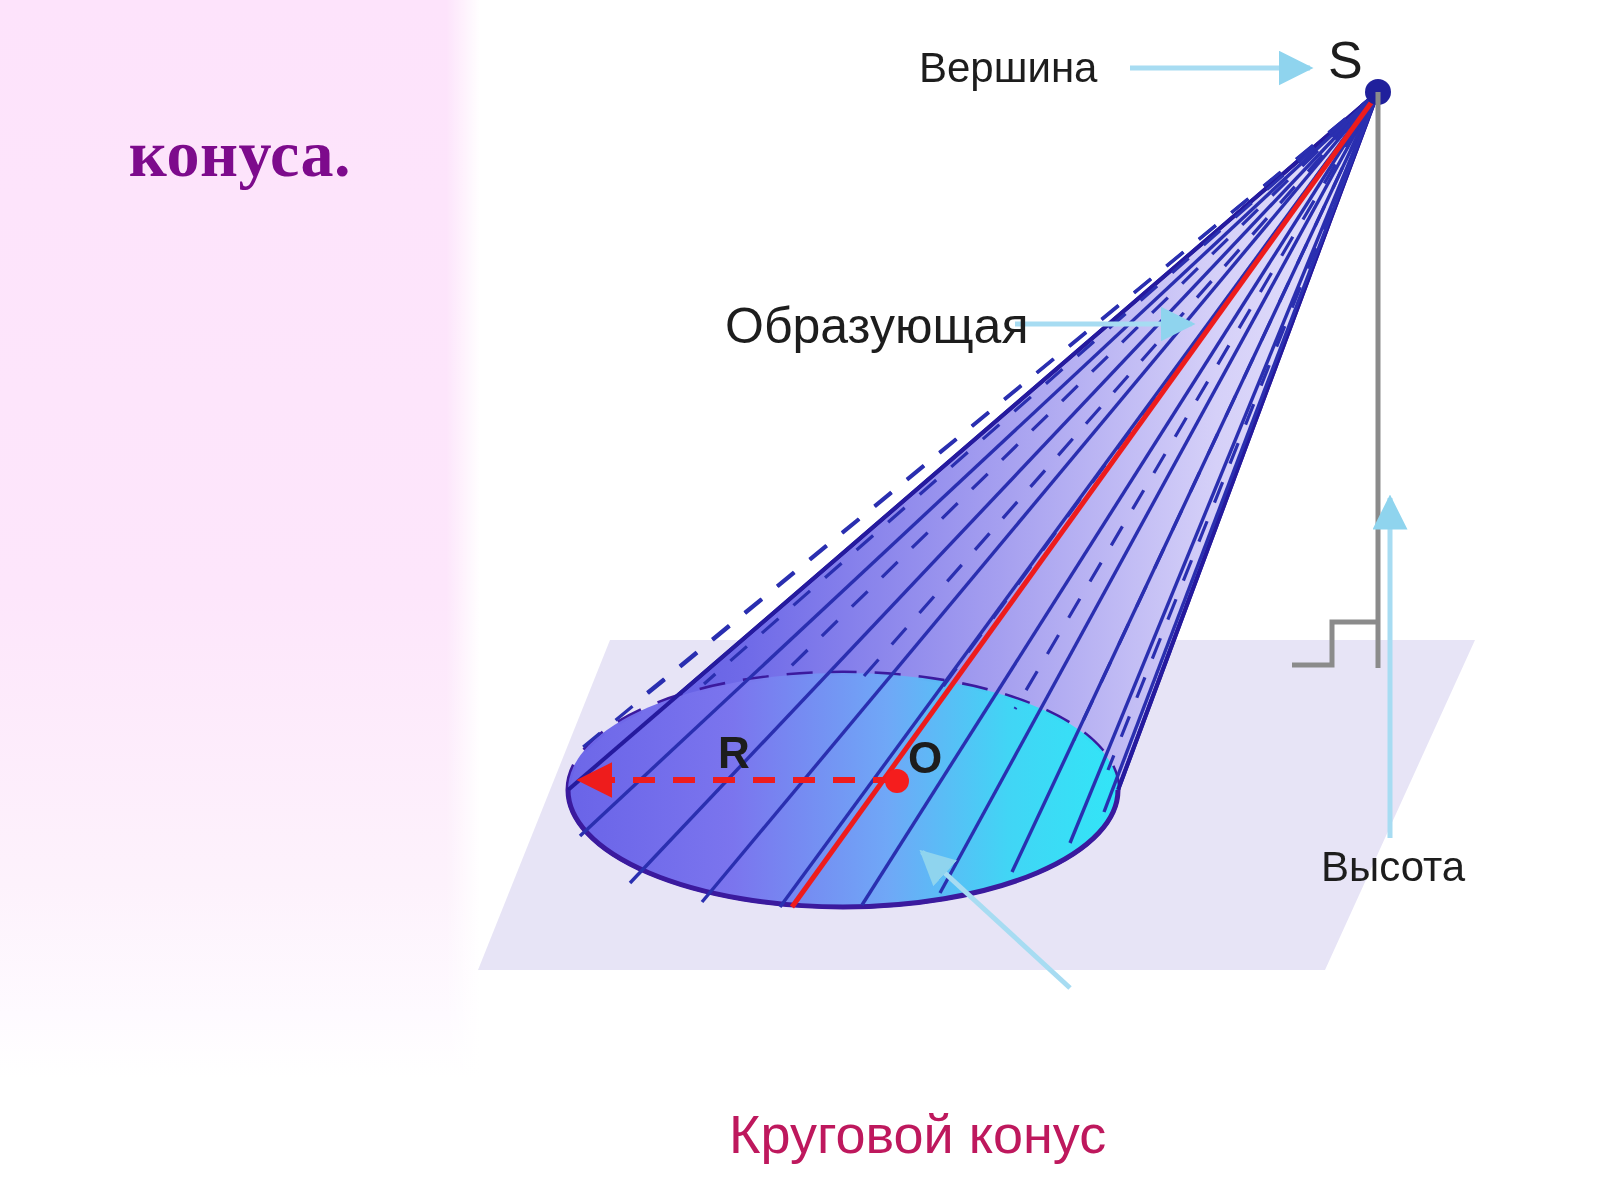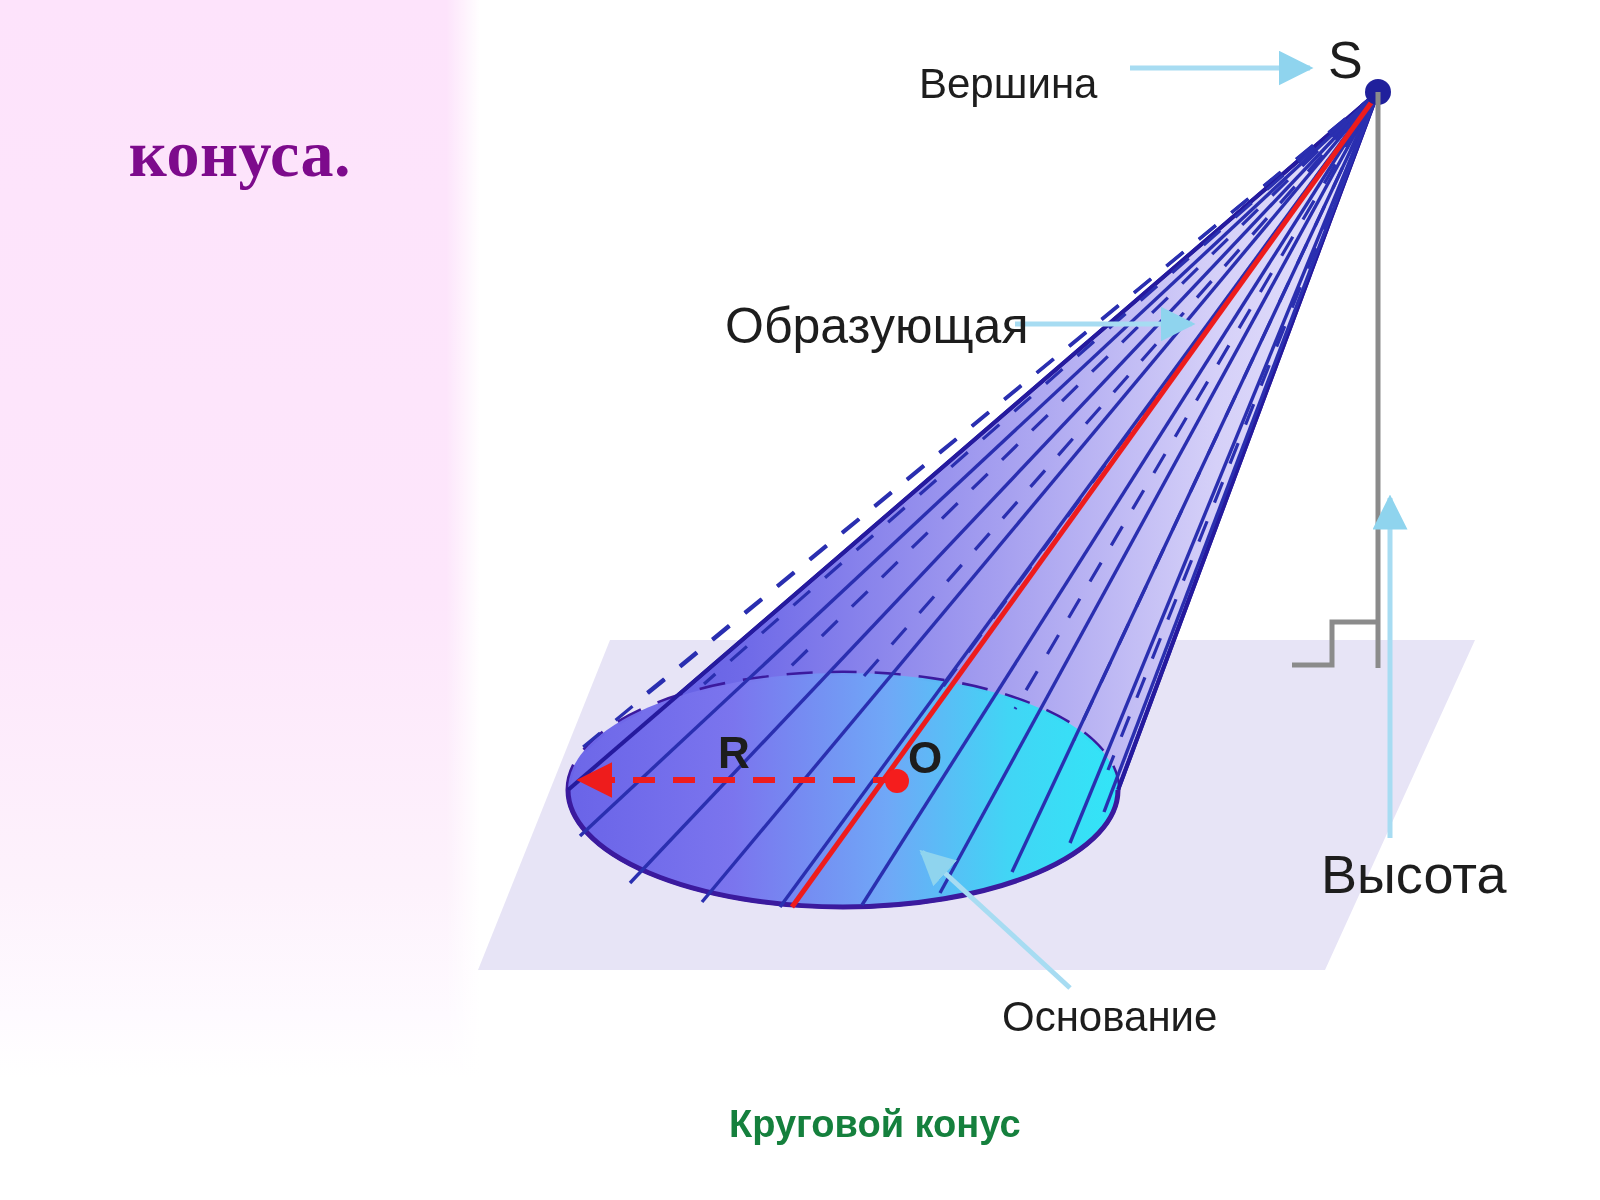--- a/index.html
+++ b/index.html
@@ -58,26 +58,26 @@
     height: 1200px;
   }
   svg { display:block; }
 
   .lbl {
     position: absolute;
     font-family: "Liberation Sans", "DejaVu Sans", sans-serif;
     color: #1d1d1d;
     white-space: nowrap;
   }
-  #lbl-vershina { left: 449px; top: 44px; font-size: 42px; margin-top: 16px; }
+  #lbl-vershina { left: 449px; top: 44px; font-size: 42px; }
   #lbl-s        { left: 858px; top: 30px; font-size: 52px; }
   #lbl-obraz    { left: 255px; top: 297px; font-size: 50px; }
-  #lbl-vysota   { left: 851px; top: 843px; font-size: 54px; }
+  #lbl-vysota   { left: 851px; top: 843px; font-size: 42px; }
   #lbl-osnov    { left: 532px; top: 993px; font-size: 42px; }
-  #lbl-caption  { left: 259px; top: 1103px; font-size: 38px; color:#15803d;font-weight:bold; }
+  #lbl-caption  { left: 259px; top: 1103px; font-size: 54px; color:#be185d; }
   #lbl-r        { left: 248px; top: 728px; font-size: 44px; font-weight:600;}
   #lbl-o        { left: 438px; top: 733px; font-size: 44px; font-weight:600;}
 </style>
 </head>
 <body>
 
 <div id="page">
 
   <div id="title-panel">
     <div id="title-text">
@@ -171,19 +171,18 @@
 
       <line x1="920" y1="838" x2="920" y2="498" stroke="#a7dcf2" stroke-width="5" marker-end="url(#arrBlue)"></line>
 
       <line x1="600" y1="988" x2="452" y2="852" stroke="#a7dcf2" stroke-width="5" marker-end="url(#arrBlue)"></line>
     </svg>
 
     <div class="lbl" id="lbl-vershina">Вершина</div>
     <div class="lbl" id="lbl-s">S</div>
     <div class="lbl" id="lbl-obraz">Образующая</div>
     <div class="lbl" id="lbl-vysota">Высота</div>
-    <div class="lbl" id="lbl-osnov">Основание</div>
     <div class="lbl" id="lbl-r">R</div>
     <div class="lbl" id="lbl-o">O</div>
     <div class="lbl" id="lbl-caption">Круговой конус</div>
   </div>
 
 </div>
 
 </body></html>

